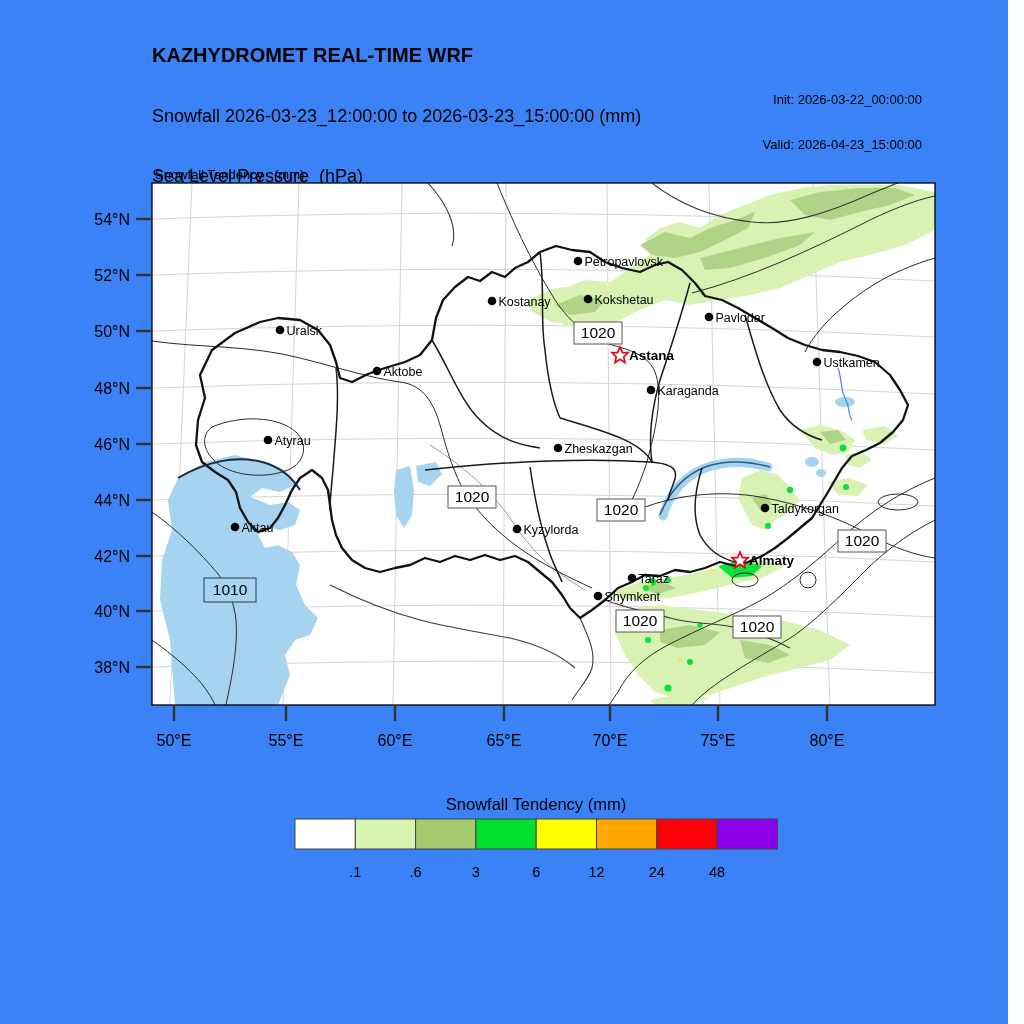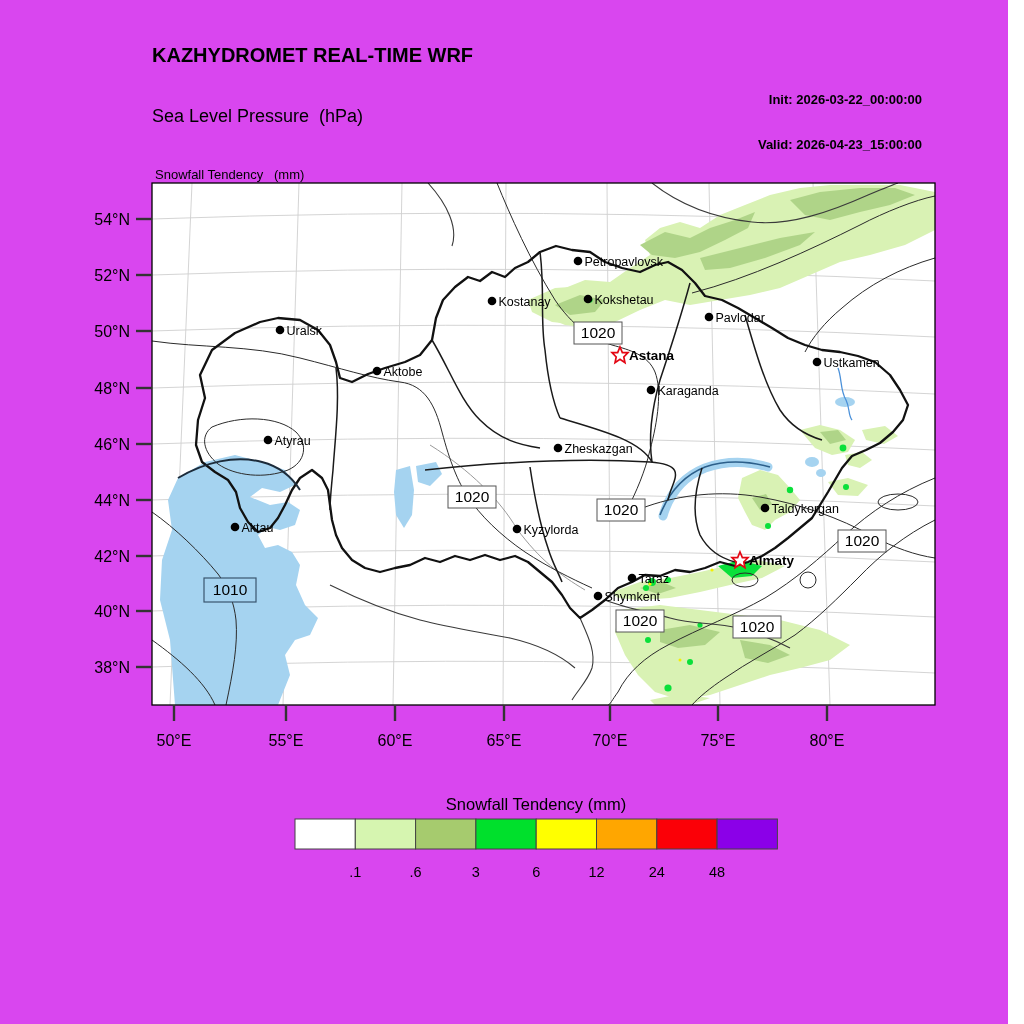--- a/index.html
+++ b/index.html
@@ -1,39 +1,40 @@
 <!DOCTYPE html>
 <html><head>
 <meta charset="utf-8">
 <style>
   html,body{margin:0;padding:0;background:#ffffff;}
-  #page{position:relative;width:1008px;height:1024px;background:#d946ef;
+  #page{position:relative;width:1008px;height:1024px;background:#3b82f6;
         font-family:"Liberation Sans", sans-serif;color:#000;overflow:hidden;}
   .hdr{position:absolute;left:152px;top:6px;white-space:pre;}
   .hdr .t1{font-size:20px;font-weight:bold;line-height:26px;}
   .hdr .t2{font-size:18px;line-height:24px;}
   .stamp{position:absolute;right:86px;top:62px;text-align:right;
-         font-size:13px;font-weight:bold;line-height:15px;white-space:pre;}
+         font-size:13px;font-weight:normal;line-height:15px;white-space:pre;}
   .maplegend{position:absolute;left:155px;top:135px;font-size:13px;
              line-height:16px;white-space:pre;}
   svg text{font-family:"Liberation Sans", sans-serif;}
   .ticklabel{font-size:16px;fill:#000;}
   .citylabel{font-size:12.5px;fill:#000;}
   .citylabel.cap{font-weight:bold;font-size:13.5px;}
   .plabel{font-size:15.5px;fill:#000;}
   .cbtitle{font-size:16.5px;fill:#000;}
   .cbtick{font-size:14.5px;fill:#000;}
 </style>
 </head>
 <body>
 
 <div id="page">
 
   <div class="hdr">
     <div class="t1">KAZHYDROMET REAL-TIME WRF</div>
+    <div class="t2">Snowfall 2026-03-23_12:00:00 to 2026-03-23_15:00:00 (mm)</div>
     <div class="t2">Sea Level Pressure  (hPa)</div>
   </div>
 
   <div class="stamp">
     <div>Init: 2026-03-22_00:00:00</div>
     <div>Valid: 2026-04-23_15:00:00</div>
   </div>
 
   <div class="maplegend">
     <div>Snowfall Tendency   (mm)</div>

